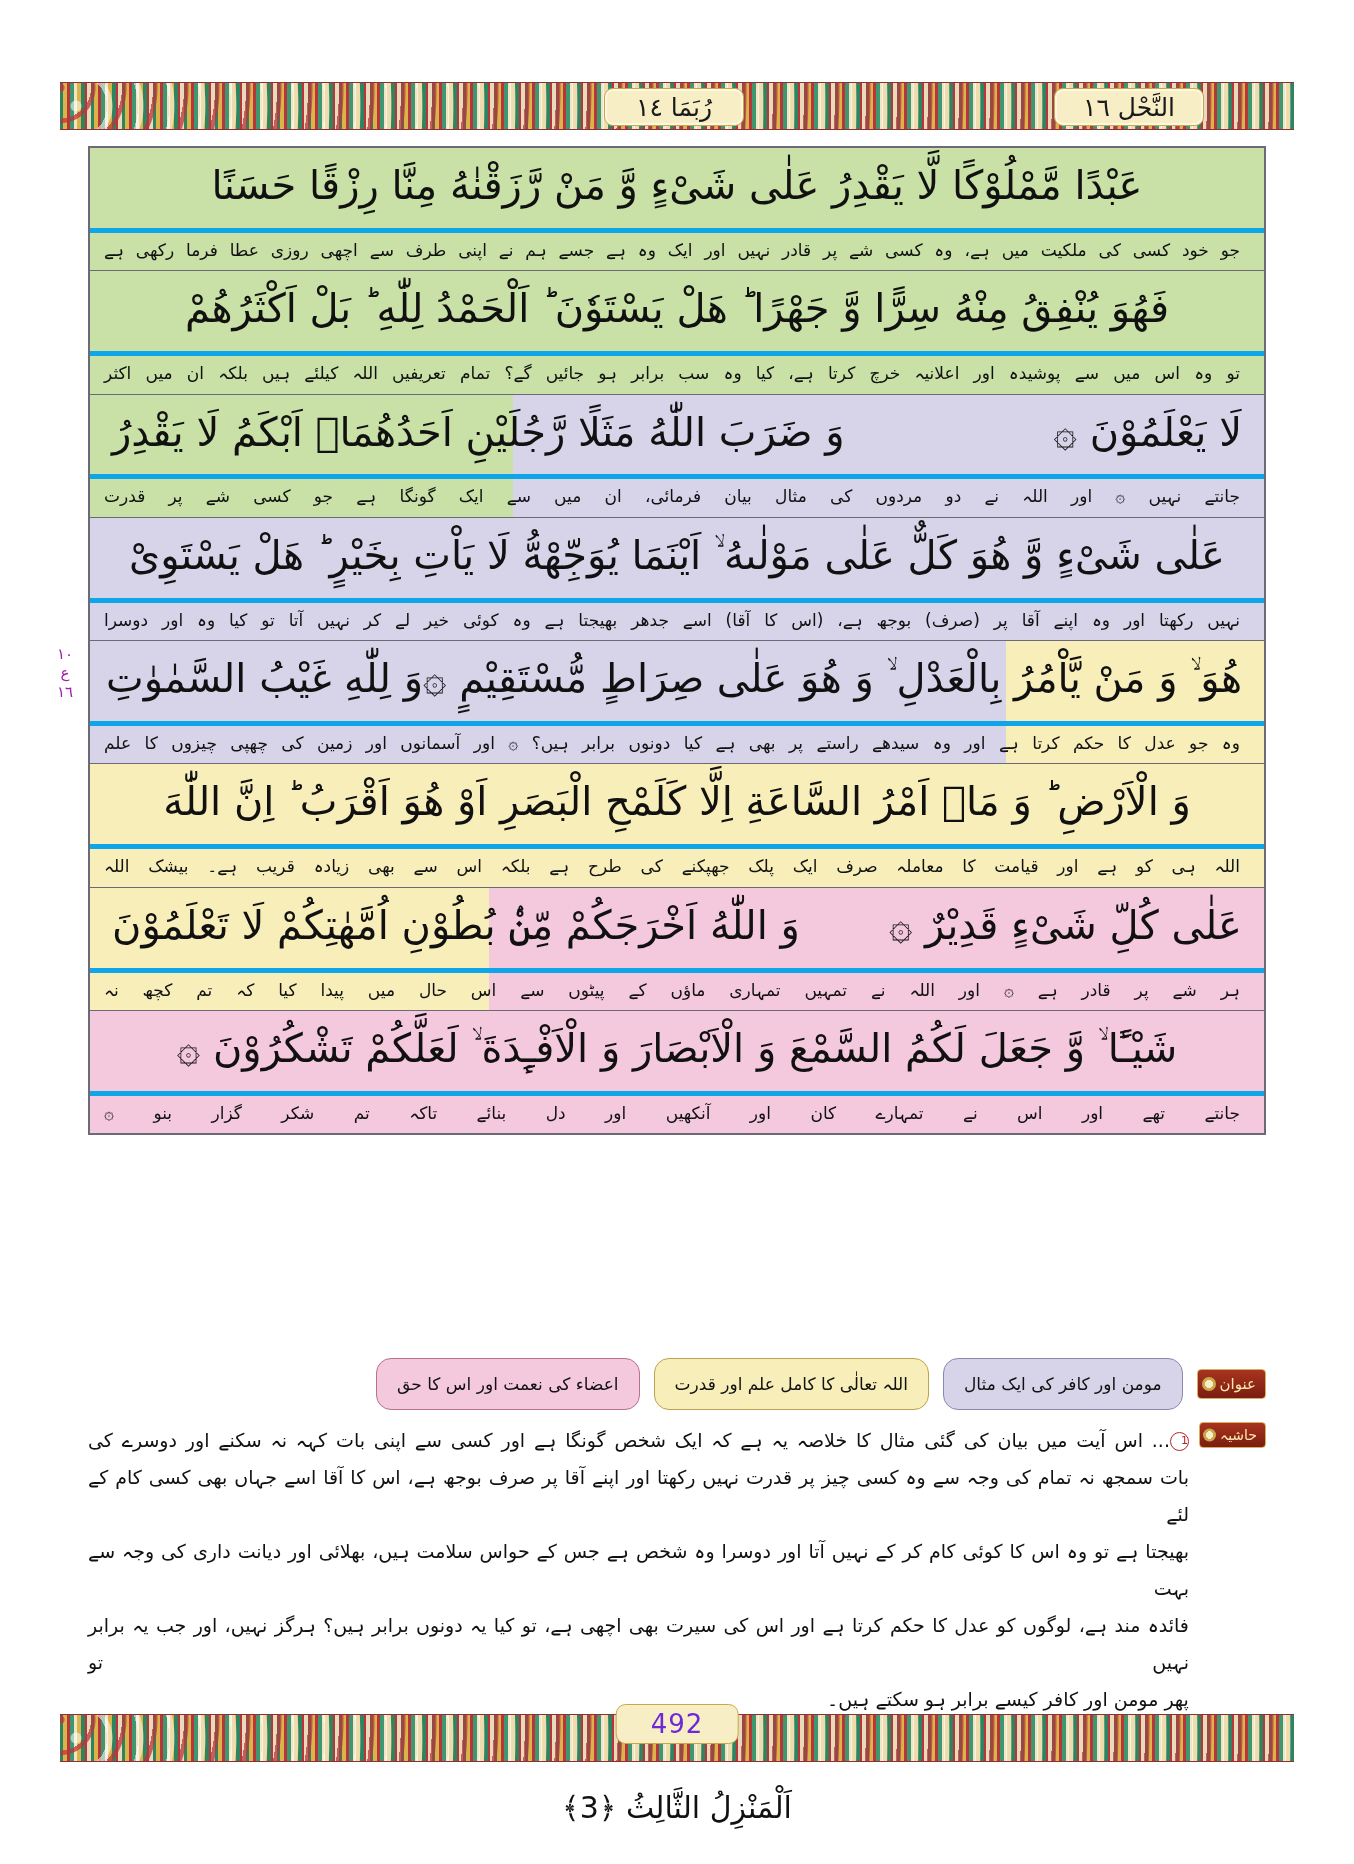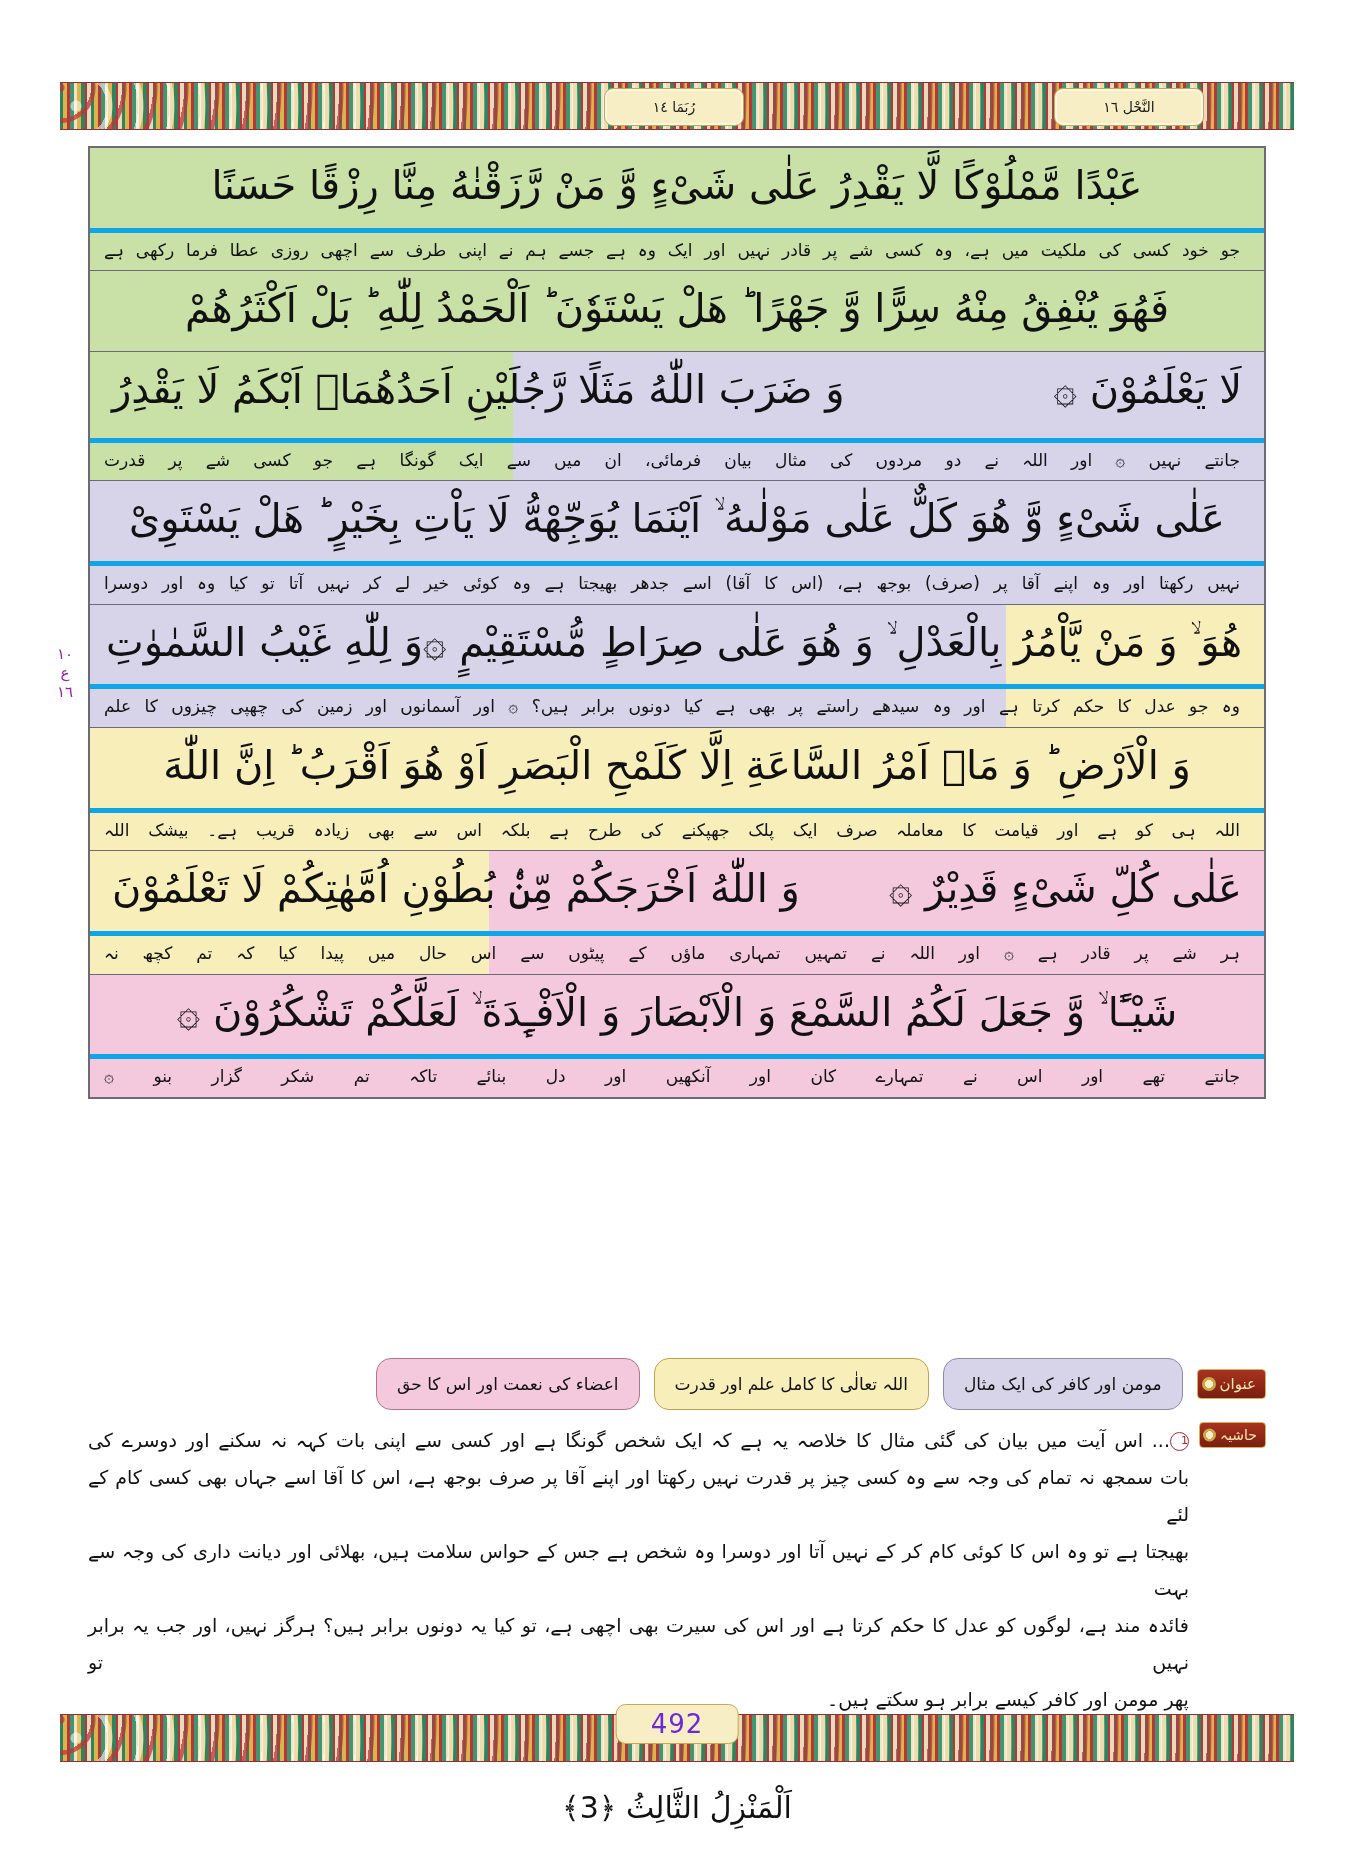--- a/index.html
+++ b/index.html
@@ -46,21 +46,21 @@
     position:absolute;
     top:88px;
     height:36px;
     background:#f7eec6;
     border:1px solid #c9a84c;
     border-radius:9px;
     display:flex;align-items:center;justify-content:center;
     box-shadow:0 0 0 2px #fdf8e6 inset;
     z-index:6;
     padding:0 14px;
-    font-size:14px;
+    font-size:25px;
     color:#1a1a1a;
     white-space:nowrap;
     font-family:"DejaVu Sans", sans-serif;
   }
   #surah-cartouche{right:150px;min-width:120px;}
   #para-cartouche{right:610px;min-width:110px;}
 
   #page-number-badge{
     position:absolute;
     top:1704px;
@@ -268,28 +268,29 @@
 
 <div id="text-frame">
 
   <div class="ayah-row c-green">
     <div class="arabic-line">عَبْدًا مَّمْلُوْكًا لَّا يَقْدِرُ عَلٰى شَىْءٍ وَّ مَنْ رَّزَقْنٰهُ مِنَّا رِزْقًا حَسَنًا</div>
     <div class="urdu-line">جو خود کسی کی ملکیت میں ہے، وہ کسی شے پر قادر نہیں اور ایک وہ ہے جسے ہم نے اپنی طرف سے اچھی روزی عطا فرما رکھی ہے</div>
   </div>
 
   <div class="ayah-row c-green">
     <div class="arabic-line">فَهُوَ يُنْفِقُ مِنْهُ سِرًّا وَّ جَهْرًا ؕ هَلْ يَسْتَوٗنَ ؕ اَلْحَمْدُ لِلّٰهِ ؕ بَلْ اَكْثَرُهُمْ</div>
+    <div class="urdu-line">تو وہ اس میں سے پوشیدہ اور اعلانیہ خرچ کرتا ہے، کیا وہ سب برابر ہو جائیں گے؟ تمام تعریفیں اللہ کیلئے ہیں بلکہ ان میں اکثر</div>
   </div>
 
   <div class="ayah-row" style="background:linear-gradient(to left,#d7d4ea 0 64%,#c9e0a6 64% 100%);">
     <div class="arabic-line" style="display:flex;justify-content:space-between;align-items:center;padding-right:22px;padding-left:22px;">
       <span>لَا يَعْلَمُوْنَ ۞</span>
       <span>وَ ضَرَبَ اللّٰهُ مَثَلًا رَّجُلَيْنِ اَحَدُهُمَاۤ اَبْكَمُ لَا يَقْدِرُ</span>
     </div>
-    <div class="urdu-line" style="background:linear-gradient(to left,#d7d4ea 0 64%,#c9e0a6 64% 100%);margin-top:6px;">جانتے نہیں ۞ اور اللہ نے دو مردوں کی مثال بیان فرمائی، ان میں سے ایک گونگا ہے جو کسی شے پر قدرت</div>
+    <div class="urdu-line" style="background:linear-gradient(to left,#d7d4ea 0 64%,#c9e0a6 64% 100%);">جانتے نہیں ۞ اور اللہ نے دو مردوں کی مثال بیان فرمائی، ان میں سے ایک گونگا ہے جو کسی شے پر قدرت</div>
   </div>
 
   <div class="ayah-row c-violet">
     <div class="arabic-line">عَلٰى شَىْءٍ وَّ هُوَ كَلٌّ عَلٰى مَوْلٰىهُ ۙ اَيْنَمَا يُوَجِّهْهُّ لَا يَاْتِ بِخَيْرٍ ؕ هَلْ يَسْتَوِیْ</div>
     <div class="urdu-line">نہیں رکھتا اور وہ اپنے آقا پر (صرف) بوجھ ہے، (اس کا آقا) اسے جدھر بھیجتا ہے وہ کوئی خیر لے کر نہیں آتا تو کیا وہ اور دوسرا</div>
   </div>
 
   <div class="ayah-row" style="background:linear-gradient(to left,#f8eeb9 0 22%,#d7d4ea 22% 100%);">
     <div class="arabic-line" style="display:flex;justify-content:space-between;align-items:center;padding-right:22px;padding-left:22px;">
       <span>هُوَ ۙ وَ مَنْ يَّاْمُرُ بِالْعَدْلِ ۙ وَ هُوَ عَلٰى صِرَاطٍ مُّسْتَقِيْمٍ ۞</span>

